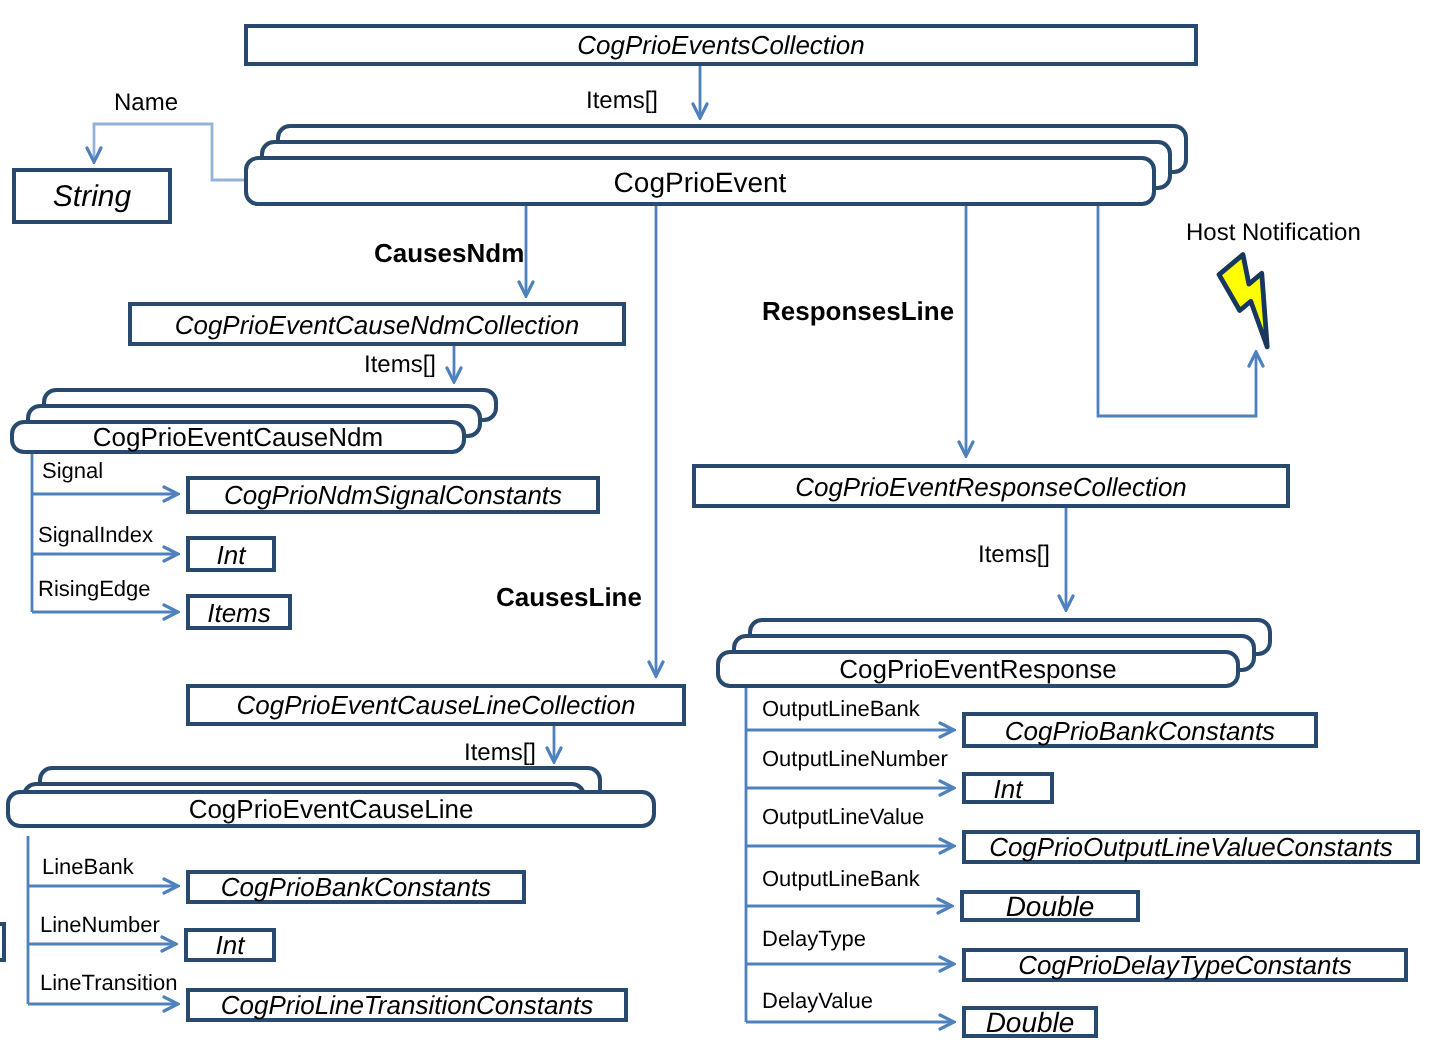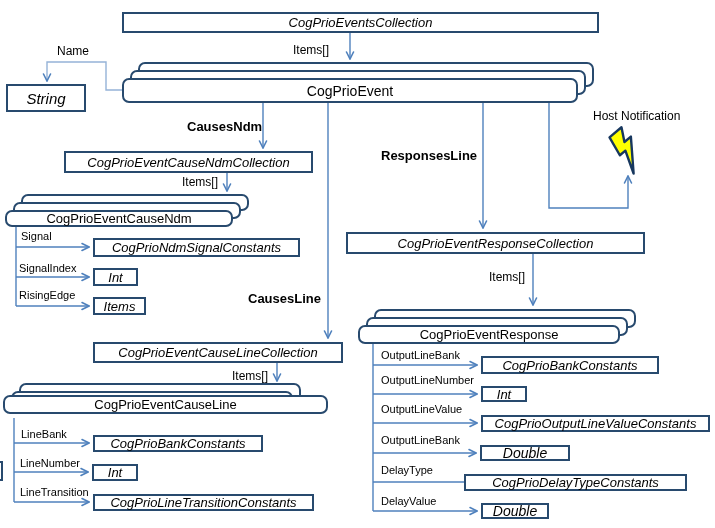--- a/index.html
+++ b/index.html
@@ -83,21 +83,21 @@
   <div class="box" style="left:93px;top:297px;width:53px;height:18px">Items</div>
   <div class="box" style="left:93px;top:342px;width:250px;height:21px">CogPrioEventCauseLineCollection</div>
   <div class="box" style="left:93px;top:435px;width:170px;height:17px">CogPrioBankConstants</div>
   <div class="box" style="left:92px;top:464px;width:46px;height:17px">Int</div>
   <div class="box" style="left:93px;top:494px;width:221px;height:17px">CogPrioLineTransitionConstants</div>
   <div class="box" style="left:346px;top:232px;width:299px;height:22px">CogPrioEventResponseCollection</div>
   <div class="box" style="left:481px;top:356px;width:178px;height:18px">CogPrioBankConstants</div>
   <div class="box" style="left:481px;top:386px;width:46px;height:16px">Int</div>
   <div class="box" style="left:481px;top:415px;width:229px;height:17px">CogPrioOutputLineValueConstants</div>
   <div class="box fs14" style="left:480px;top:445px;width:90px;height:16px">Double</div>
-  <div class="box" style="left:464px;top:474px;width:223px;height:17px">CogPrioDelayTypeConstants</div>
+  <div class="box" style="left:481px;top:474px;width:223px;height:17px">CogPrioDelayTypeConstants</div>
   <div class="box fs14" style="left:481px;top:503px;width:68px;height:16px">Double</div>
   <div class="box" style="left:-12px;top:461px;width:15px;height:20px"></div>
 
   <div class="stack" style="left:122px;top:62px;width:472px;height:41px">
     <div class="layer" style="left:16px;top:0;width:456px;height:25px"></div>
     <div class="layer" style="left:8px;top:8px;width:456px;height:25px"></div>
     <div class="layer front fs14" style="left:0;top:16px;width:456px;height:25px">CogPrioEvent</div>
   </div>
 
   <div class="stack" style="left:5px;top:194px;width:244px;height:33px">

